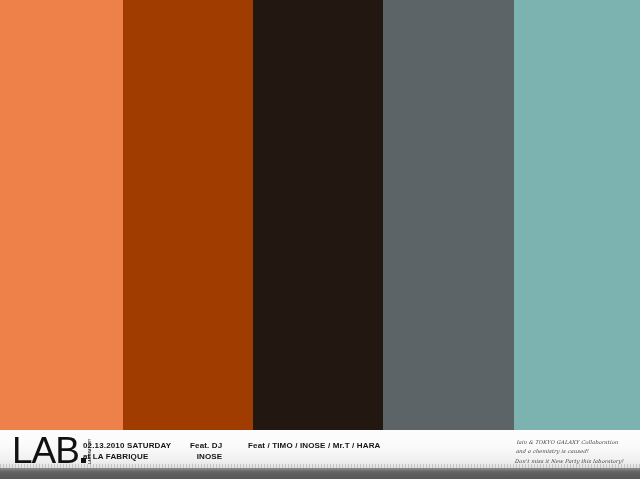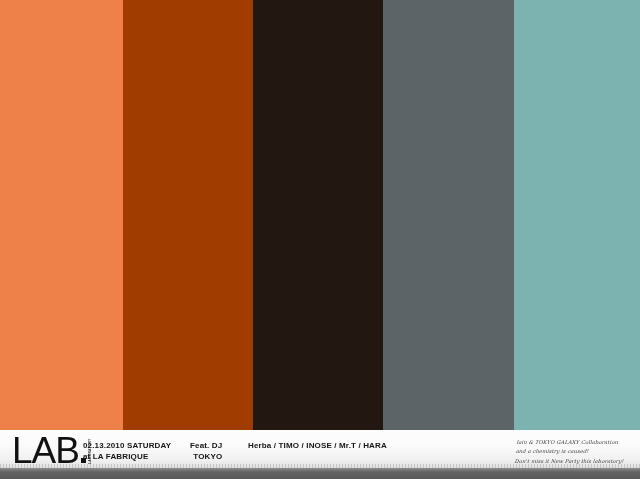--- a/index.html
+++ b/index.html
@@ -156,25 +156,25 @@
       <span id="logo-side">LABORATORY</span>
     </div>
 
     <div class="info-col" id="col-date">
       <div>02.13.2010 SATURDAY</div>
       <div>at LA FABRIQUE</div>
     </div>
 
     <div class="info-col" id="col-feat">
       <div>Feat. DJ</div>
-      <div>TOKYO</div>
+      <div>INOSE</div>
     </div>
 
     <div class="info-col" id="col-dj">
-      <div>Herba / TIMO / INOSE / Mr.T / HARA</div>
+      <div>Feat / TIMO / INOSE / Mr.T / HARA</div>
     </div>
 
     <div id="note">
       <div>lain &amp; TOKYO GALAXY Collaboration</div>
       <div>and a chemistry is caused!</div>
       <div>Don't miss it New Party this laboratory!</div>
     </div>
 
     <div id="footer-dash"></div>
     <div id="footer-bottombar"></div>

